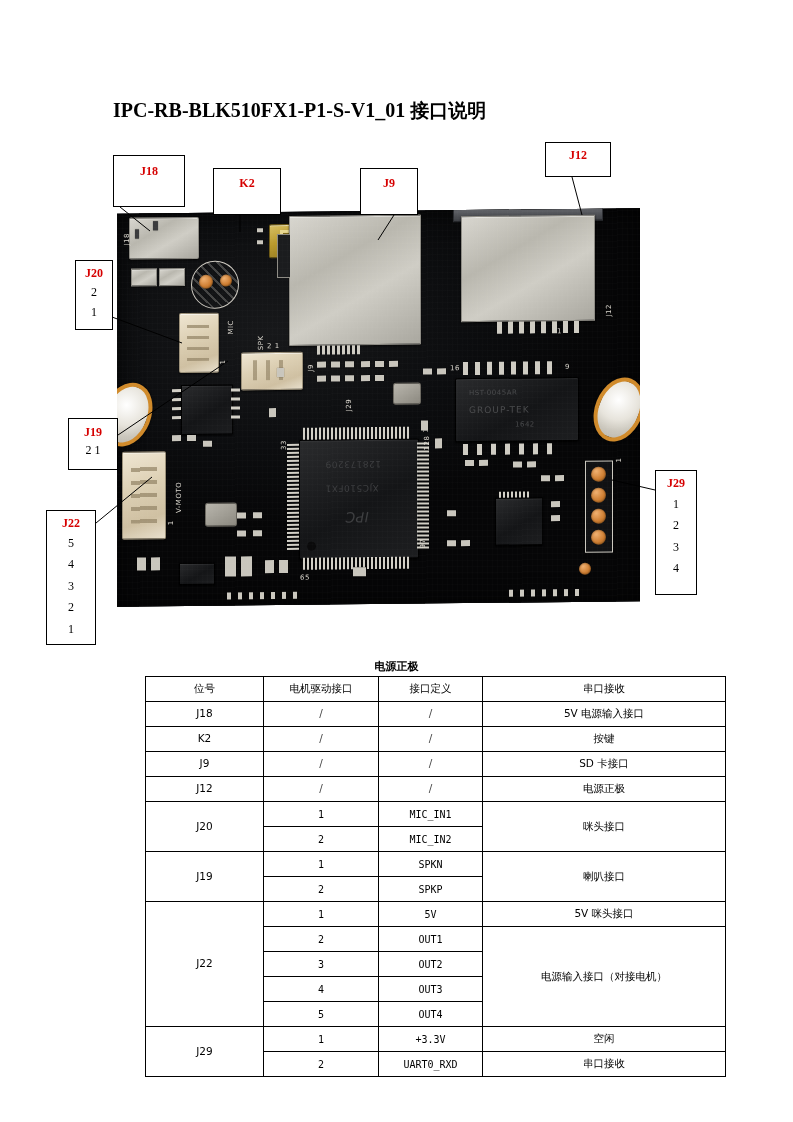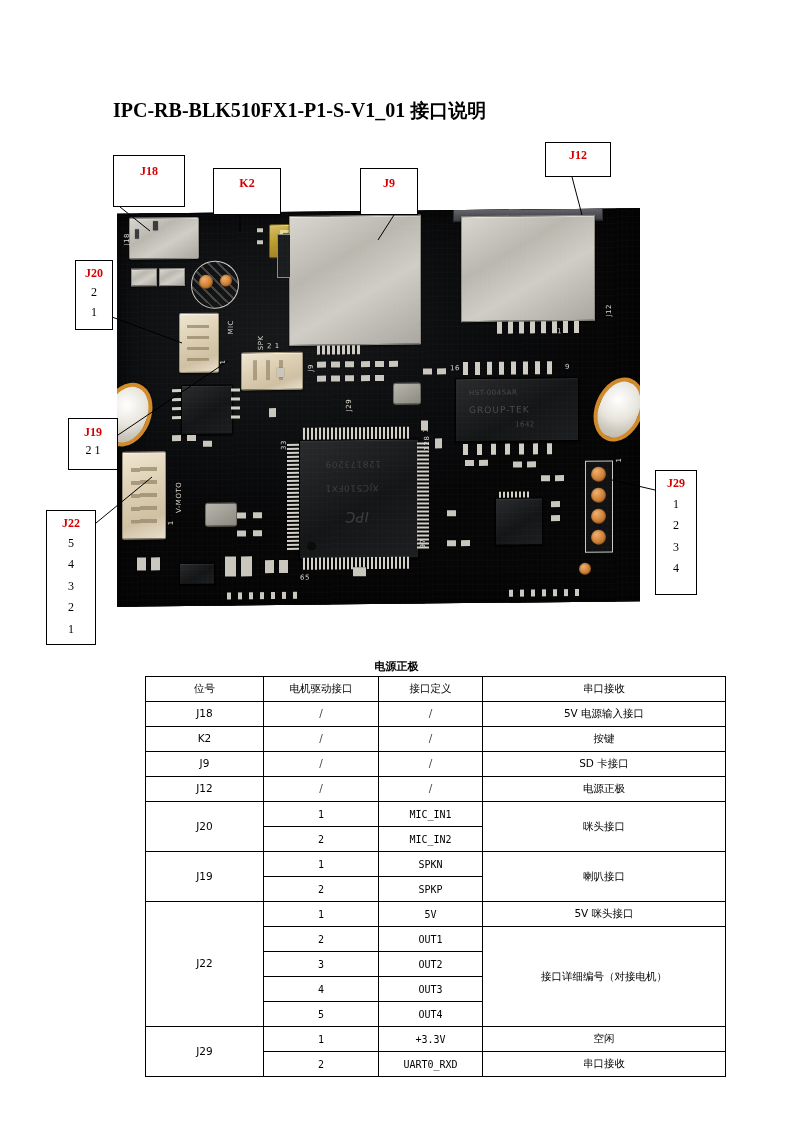--- a/index.html
+++ b/index.html
@@ -651,21 +651,21 @@
 
     <tr>
       <td rowspan="5">J22</td>
       <td class="mono">1</td>
       <td class="mono">5V</td>
       <td>5V 咪头接口</td>
     </tr>
     <tr>
       <td class="mono">2</td>
       <td class="mono">OUT1</td>
-      <td rowspan="4">接口详细编号（对接电机）</td>
+      <td rowspan="4">电源输入接口（对接电机）</td>
     </tr>
     <tr>
       <td class="mono">3</td>
       <td class="mono">OUT2</td>
     </tr>
     <tr>
       <td class="mono">4</td>
       <td class="mono">OUT3</td>
     </tr>
     <tr>

